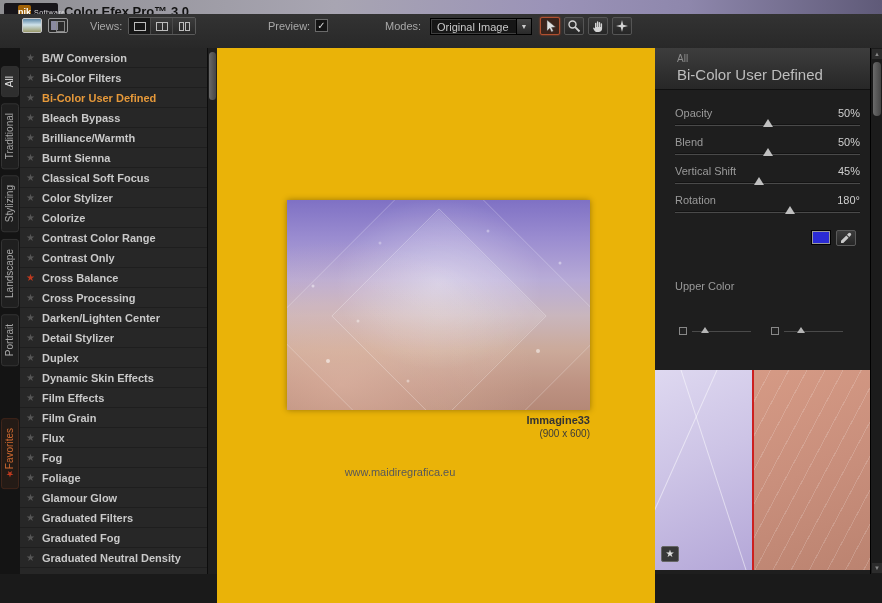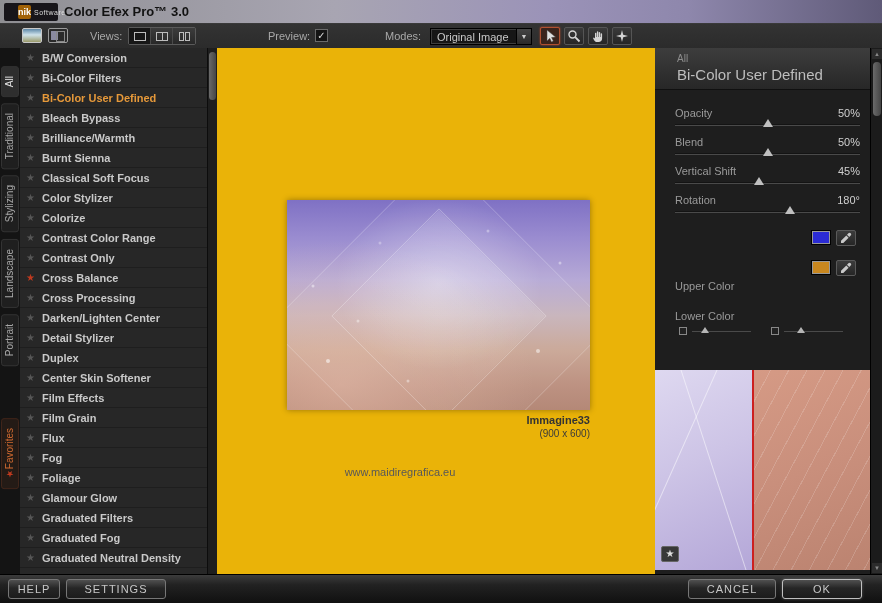--- a/index.html
+++ b/index.html
@@ -10,21 +10,21 @@
   .titlebar { position:absolute; left:0; top:0; width:882px; height:24px;
     background:linear-gradient(90deg,#8f8f93 0%,#a8a5b2 38%,#9b93b8 62%,#8e87ac 78%,#5f5a78 100%);
     border-bottom:1px solid #3a3a3a; }
   .logo { position:absolute; left:4px; top:3px; height:18px; width:54px; background:#17151a; border-radius:2px; display:flex; align-items:center; }
   .logo-nik { display:inline-block; width:18px; height:14px; margin-left:14px; background:#a16207; border-radius:2px;
     color:#fff; font-size:9px; font-weight:bold; text-align:center; line-height:14px; }
   .logo-sw { color:#ddd; font-size:7px; margin-left:3px; letter-spacing:.5px; }
   .app-title { position:absolute; left:64px; top:4px; font-size:13px; font-weight:bold; color:#121212; }
 
   
-  .toolbar { position:absolute; left:0; top:24px; width:882px; height:42px;
+  .toolbar { position:absolute; left:0; top:14px; width:882px; height:42px;
     background:linear-gradient(#333,#262626); border-bottom:1px solid #0c0c0c; }
   .tb-label { position:absolute; top:6px; font-size:11px; color:#a8a8a8; }
   .tb-icon-a { position:absolute; left:22px; top:4px; width:20px; height:15px; border:1px solid #c8c8c8; border-radius:2px;
     background:linear-gradient(180deg,#5e88a8 0%,#cfe2ea 45%,#9a9a6a 100%); cursor:pointer; }
   .tb-icon-b { position:absolute; left:48px; top:4px; width:20px; height:15px; border:1px solid #9a9a9a; border-radius:2px; background:#2a2a2a; }
   .tb-icon-b::before { content:""; position:absolute; left:2px; top:2px; width:7px; height:9px; background:#8a8aa0; }
   .tb-icon-b::after { content:""; position:absolute; right:2px; top:2px; width:7px; height:9px; border:1px solid #888; }
   .views-group { position:absolute; left:128px; top:3px; height:18px; display:flex; border:1px solid #5a5a5a; border-radius:2px; background:#202020; }
   .vbtn { width:22px; height:16px; background:linear-gradient(#3c3c3c,#282828); border:none; border-right:1px solid #4a4a4a;
     display:flex; align-items:center; justify-content:center; gap:1px; cursor:pointer; }
@@ -269,21 +269,21 @@
       <div class="frow">
         <span class="fstar">★</span>
         <span class="flabel">Detail Stylizer</span>
       </div>
       <div class="frow">
         <span class="fstar">★</span>
         <span class="flabel">Duplex</span>
       </div>
       <div class="frow">
         <span class="fstar">★</span>
-        <span class="flabel">Center Skin Softener</span>
+        <span class="flabel">Dynamic Skin Effects</span>
       </div>
       <div class="frow">
         <span class="fstar">★</span>
         <span class="flabel">Film Effects</span>
       </div>
       <div class="frow">
         <span class="fstar">★</span>
         <span class="flabel">Film Grain</span>
       </div>
       <div class="frow">
@@ -365,29 +365,20 @@
 
     <div class="color-row" style="top:182px">
       <span class="c-label">Upper Color</span>
       <span class="swatch" id="swatch-upper" style="background: rgb(43, 43, 212);"></span>
       <button class="dropper">
         <svg width="12" height="12" viewBox="0 0 12 12">
             <path d="M10.7 1.3a1.6 1.6 0 0 0-2.3 0L7 2.7l2.3 2.3 1.4-1.4a1.6 1.6 0 0 0 0-2.3zM6.3 3.4L1 8.7V11h2.3l5.3-5.3z" fill="#c9c9c9"></path>
           </svg>
       </button>
     </div>
-    <div class="color-row" style="top:212px">
-      <span class="c-label">Lower Color</span>
-      <span class="swatch" id="swatch-lower" style="background: rgb(200, 135, 31);"></span>
-      <button class="dropper">
-        <svg width="12" height="12" viewBox="0 0 12 12">
-            <path d="M10.7 1.3a1.6 1.6 0 0 0-2.3 0L7 2.7l2.3 2.3 1.4-1.4a1.6 1.6 0 0 0 0-2.3zM6.3 3.4L1 8.7V11h2.3l5.3-5.3z" fill="#c9c9c9"></path>
-          </svg>
-      </button>
-    </div>
 
     <div class="mini">
       <div class="mgroup" style="left:0">
         <span class="msq"></span>
         <span class="mtrack"></span>
         <span class="mthumb" style="left:22px"></span>
       </div>
       <div class="mgroup" style="left:92px">
         <span class="msq"></span>
         <span class="mtrack"></span>
@@ -405,20 +396,14 @@
       <button class="loupe-star">★</button>
     </div>
   </div>
 
   <div class="rscroll">
     <div class="rarrow" style="top:1px">▲</div>
     <div class="rthumb"></div>
     <div class="rarrow" style="bottom:1px">▼</div>
   </div>
 
-  <div class="footer">
-    <button class="fbtn" style="left:8px; width:52px">HELP</button>
-    <button class="fbtn" style="left:66px; width:100px">SETTINGS</button>
-    <button class="fbtn" style="left:688px; width:88px">CANCEL</button>
-    <button class="fbtn ok" style="left:782px; width:80px">OK</button>
-  </div>
 
 </div>
 
 </body></html>

